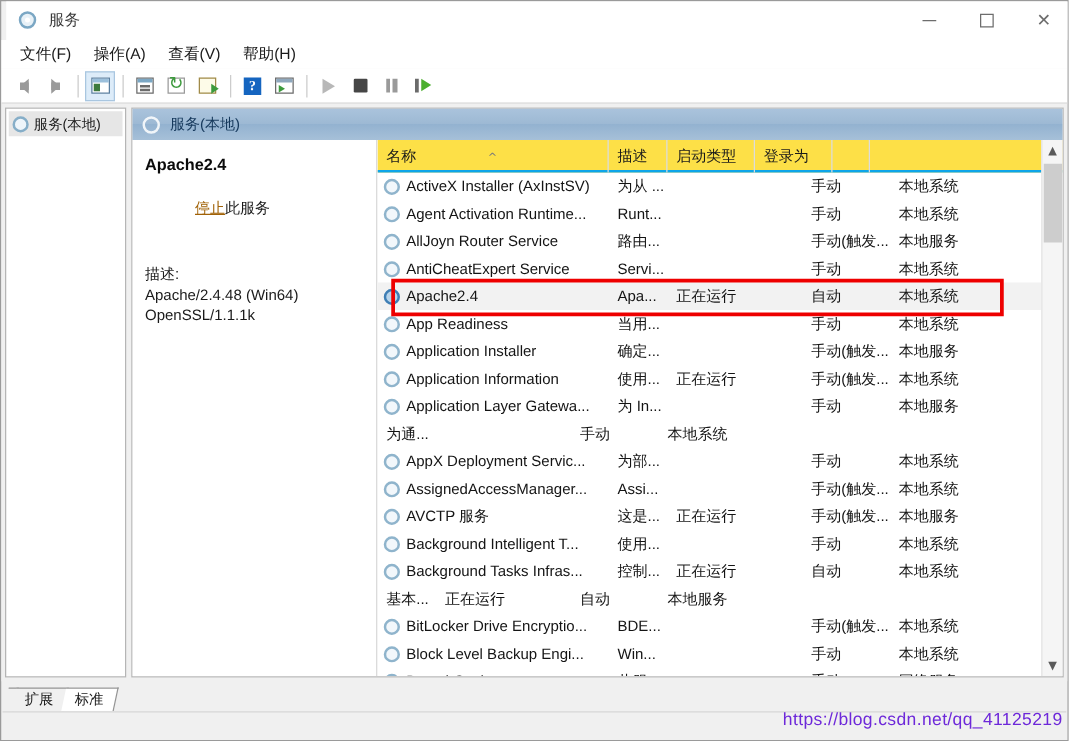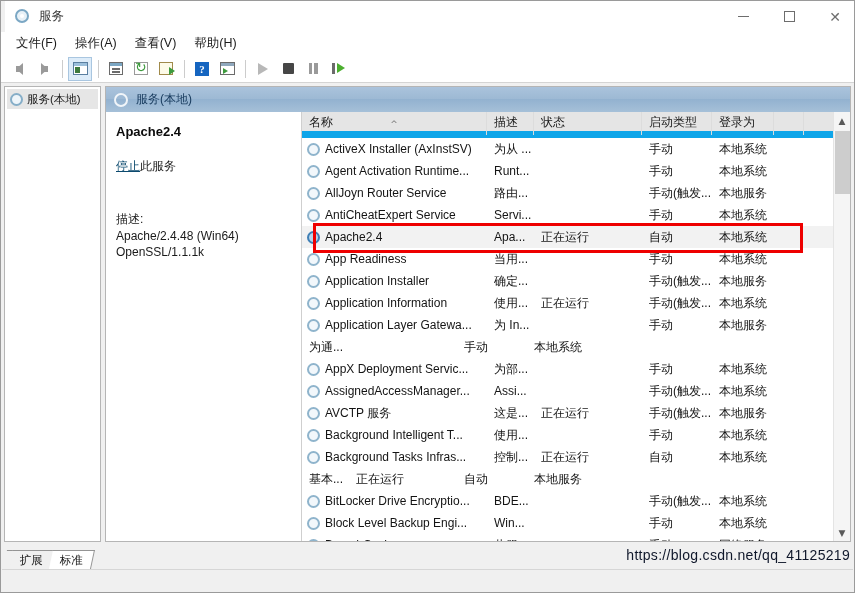--- a/index.html
+++ b/index.html
@@ -309,40 +309,41 @@
     color: #1a1a1a;
   }
   .detail-title {
     font-weight: bold;
     font-size: 13px;
     color: #0b0b0b;
     margin-bottom: 19px;
   }
   .detail-link-row { margin-bottom: 3px; font-size: 12px; }
   .detail-link {
-    color: #0c4a6e;
+    color: #a16207;
     text-decoration: underline;
     cursor: pointer;
+    margin-left: 40px;
   }
   .detail-desc-label { margin-top: 36px; font-size: 12px; }
   .detail-desc-line { font-size: 12px; line-height: 16px; }
 
   
   .list-col {
     flex: 1;
     position: relative;
     background: #ffffff;
     overflow: hidden;
   }
   .list-header {
     display: flex;
     height: 26px;
-    background: #e5e5e5;
-    border-bottom: 7px solid #0ea5e9;
-    align-items: center;
+    background: #fde047;
+    border-bottom: 2px solid #0ea5e9;
+    align-items: flex-start;
   }
   .hcell {
     font-size: 12px;
     color: #1a1a1a;
     height: 26px;
     line-height: 26px;
     padding-left: 7px;
     border-right: 1px solid #dcdcdc;
     position: relative;
     white-space: nowrap;
@@ -468,23 +469,23 @@
   
   .statusbar {
     position: absolute;
     left: 1px; top: 568px;
     width: 851px; height: 23px;
     background: #f0f0f0;
     border-top: 1px solid #d6d6d6;
   }
   .watermark {
     position: absolute;
-    right: 4px; top: 546px;
+    right: 4px; top: 566px;
     font-size: 14px;
-    color: #0f172a;
+    color: #6d28d9;
     letter-spacing: .3px;
     user-select: none;
     white-space: nowrap;
   }
 </style>
 </head>
 <body>
 
 <div id="app">
 
@@ -580,21 +581,20 @@
           </div>
           <div class="detail-desc-label">描述:</div>
           <div class="detail-desc-line">Apache/2.4.48 (Win64)</div>
           <div class="detail-desc-line">OpenSSL/1.1.1k</div>
         </div>
 
         <div class="list-col">
           <div class="list-header" id="list-header">
               <div class="hcell" style="width: 185px;"><span>名称</span><span class="sort-arrow">^</span></div>
               <div class="hcell" style="width: 47px;"><span>描述</span></div>
-              <div class="hcell" style="width: 108px;"><span>状态</span></div>
               <div class="hcell" style="width: 70px;"><span>启动类型</span></div>
               <div class="hcell" style="width: 62px;"><span>登录为</span></div>
               <div class="hcell" style="width: 30px;"><span></span></div>
             </div>
           <div class="rows" id="rows-container">
               <div class="row">
                 <div class="cell c-name" style="width: 185px;">
                   <span class="svc-gear"></span>
                   <span>ActiveX Installer (AxInstSV)</span>
                 </div>

